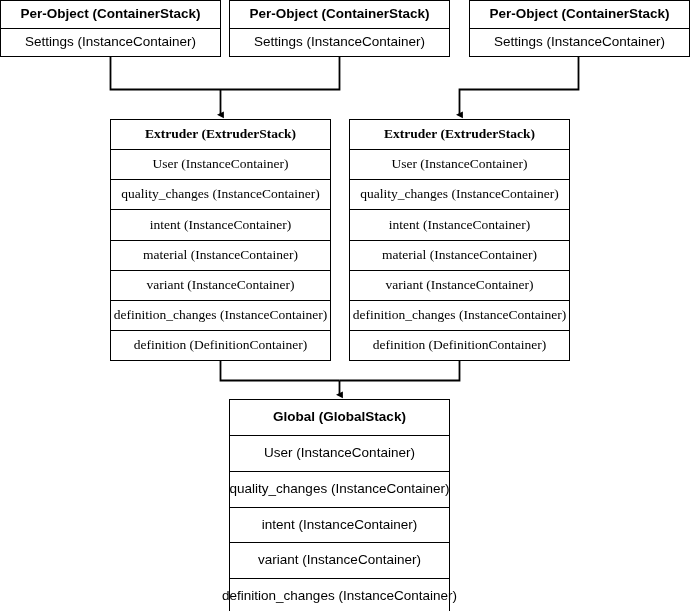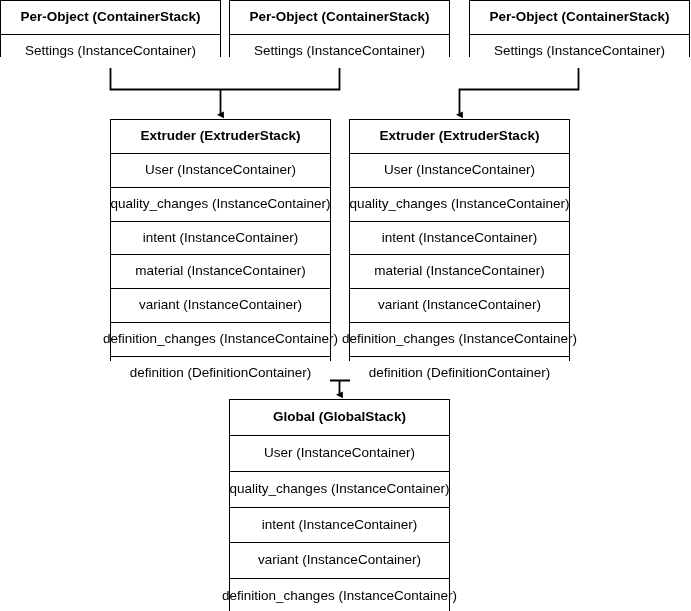--- a/index.html
+++ b/index.html
@@ -42,21 +42,21 @@
     box-sizing: border-box;
     flex: 1 1 auto;
     display: flex;
     align-items: center;
     justify-content: center;
     text-align: center;
     color: #000000;
     background: #ffffff;
     border-top: 1.5px solid #000000;
     line-height: 1.1;
-    padding: 9px 4px;
+    padding: 0 4px;
     white-space: nowrap;
   }
   .stack-row:first-child {
     border-top: none;
   }
   .stack-row.header {
     font-weight: bold;
   }
   
   .box-perobject {
@@ -67,20 +67,21 @@
     font-size: 13.5px;
   }
   #perobject-1 { left: 0px;   top: 0px; }
   #perobject-2 { left: 229px; top: 0px; }
   #perobject-3 { left: 469px; top: 0px; }
 
   
   .box-extruder {
     width: 221px;
     height: 242px;
+    font-family: Liberation Serif, serif;
   }
   .box-extruder .stack-row {
     font-size: 13.5px;
   }
   #extruder-1 { left: 110px; top: 119px; }
   #extruder-2 { left: 349px; top: 119px; }
 
   
   .box-global {
     width: 221px;

